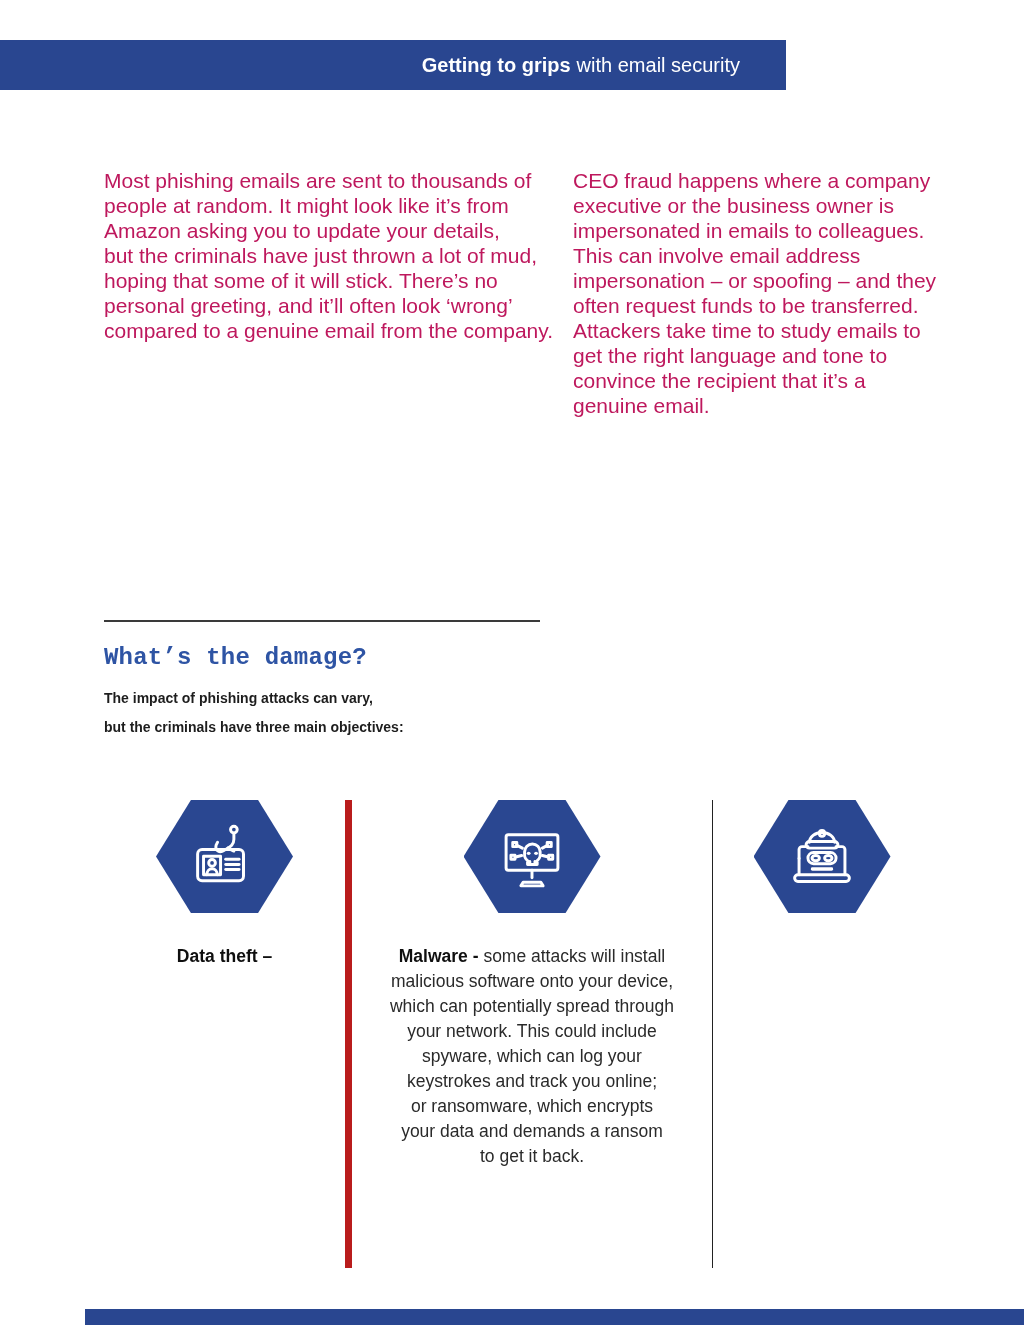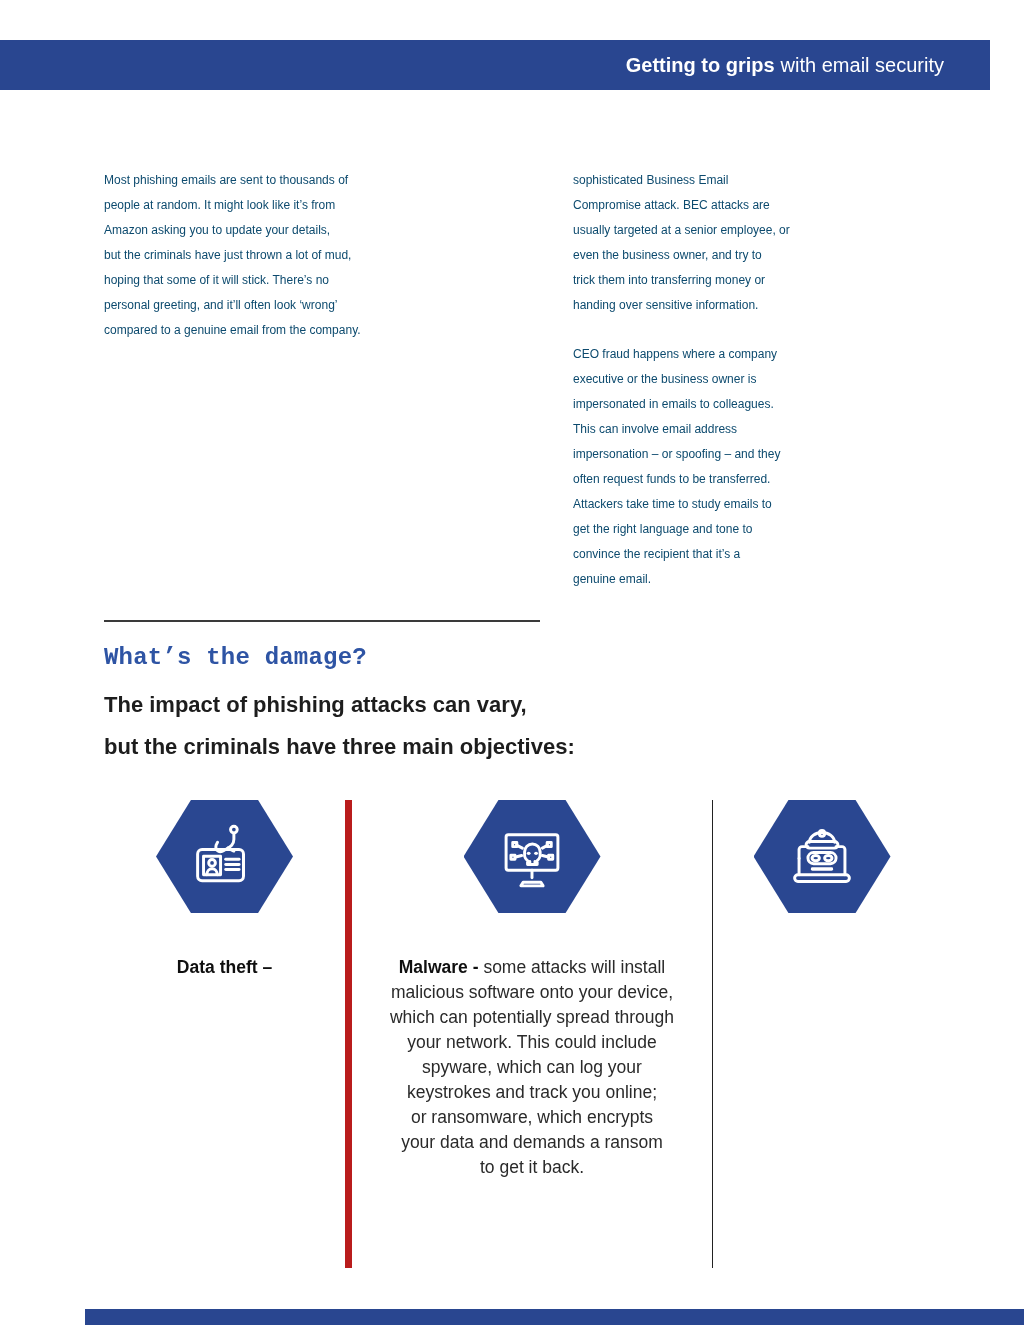--- a/index.html
+++ b/index.html
@@ -11,21 +11,21 @@
     background: #ffffff;
     font-family: "Liberation Sans", sans-serif;
     color: #1d1d1d;
     overflow: hidden;
   }
 
   
   .header-bar {
     position: absolute;
     top: 40px; left: 0;
-    width: 990px; height: 50px;
+    width: 786px; height: 50px;
     background: #294690;
     display: flex;
     align-items: center;
     justify-content: flex-end;
     padding-right: 46px;
     color: #ffffff;
     font-size: 20px;
   }
   .header-bar .bold { font-weight: bold; }
   .header-bar .reg { font-weight: normal; margin-left: 6px; }
@@ -33,25 +33,25 @@
   
   .article {
     position: absolute;
     top: 168px; left: 104px;
     width: 850px;
     display: flex;
   }
   .article .colL { width: 469px; }
   .article .colR { width: 381px; }
   .article p {
-    font-size: 12px;
+    font-size: 21px;
     line-height: 25px;
     white-space: pre-line;
     margin: 0 0 24px 0;
-    color: #0c4a6e;
+    color: #be185d;
   }
 
   
   .rule {
     position: absolute;
     top: 620px; left: 104px;
     width: 436px; height: 2px;
     background: #3a3a3a;
   }
 
@@ -60,23 +60,23 @@
     top: 644px; left: 104px;
     font-size: 24px;
     font-weight: bold;
     color: #2e54a4;
     letter-spacing: 0.2px;
     font-family: Liberation Mono, monospace;
   }
   .damage-sub {
     position: absolute;
     top: 684px; left: 104px;
-    font-size: 22px;
+    font-size: 14px;
     font-weight: bold;
-    line-height: 42px;
+    line-height: 29px;
     color: #1d1d1d;
     white-space: pre-line;
   }
 
   
   .objectives {
     position: absolute;
     top: 800px; left: 104px;
     width: 828px;
     min-height: 468px;
@@ -92,21 +92,21 @@
     margin: 0 auto;
     background: #2a4791;
     clip-path: polygon(0% 50%, 25.5% 0%, 74.5% 0%, 100% 50%, 74.5% 100%, 25.5% 100%);
     display: flex;
     align-items: center;
     justify-content: center;
   }
   .hex svg { display: block; }
 
   .obj-text {
-    margin-top: 42px;
+    margin-top: 31px;
     font-size: 17.5px;
     line-height: 25px;
     color: #2a2a2a;
   }
   .obj-text .title { font-weight: bold; color: #0f0f0f; }
   .obj-text .title.block { display: block; white-space: pre-line; }
   .obj-text .body { white-space: pre-line; }
 
   
   .footer-bar {
@@ -130,26 +130,20 @@
     <div class="colL">
       <p>Most phishing emails are sent to thousands of
 people at random. It might look like it’s from
 Amazon asking you to update your details,
 but the criminals have just thrown a lot of mud,
 hoping that some of it will stick. There’s no
 personal greeting, and it’ll often look ‘wrong’
 compared to a genuine email from the company.</p>
     </div>
     <div class="colR">
-      <p>sophisticated Business Email
-Compromise attack. BEC attacks are
-usually targeted at a senior employee, or
-even the business owner, and try to
-trick them into transferring money or
-handing over sensitive  information.</p>
       <p>CEO fraud happens where a company
 executive or the business owner is
 impersonated in emails to colleagues.
 This can involve email address
 impersonation – or spoofing – and they
 often request funds to be transferred.
 Attackers take time to study emails to
 get the right language and tone to
 convince the recipient that it’s a
 genuine email.</p>

